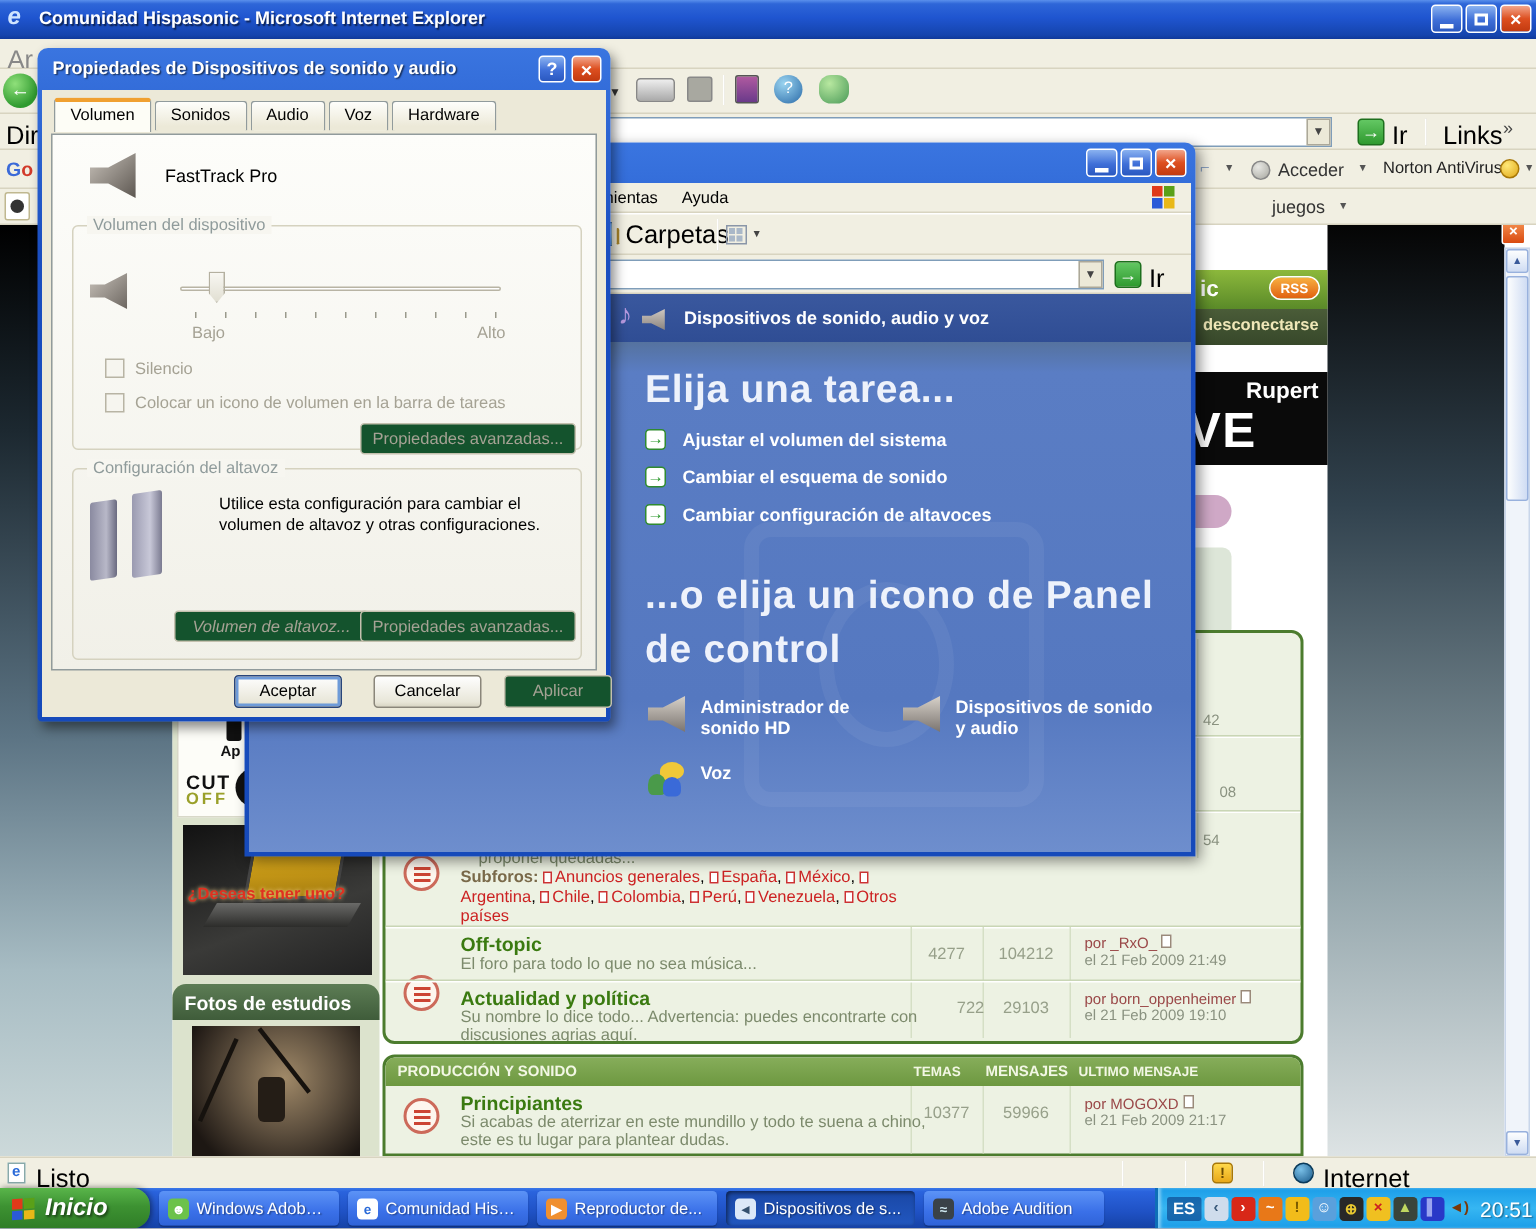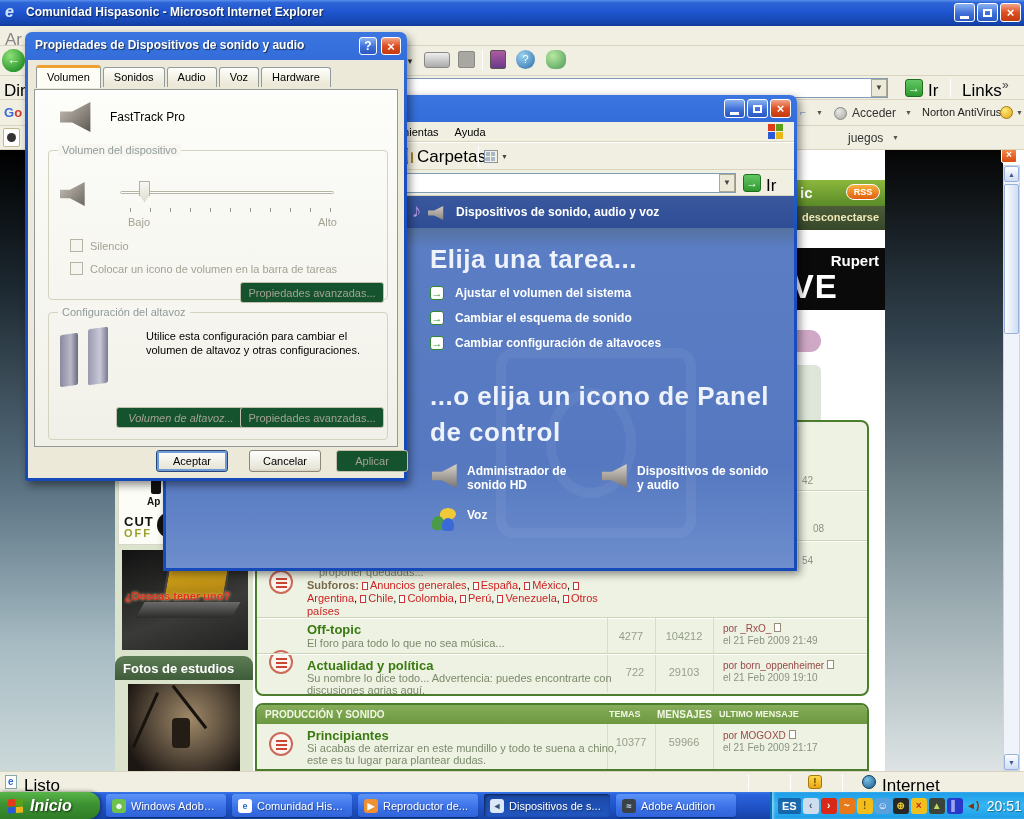--- a/index.html
+++ b/index.html
@@ -253,21 +253,21 @@
         <a class="abs f-title" style="left:50px;top:200px;">Off-topic</a>
         <span class="abs f-desc" style="left:50px;top:215px;width:300px;">El foro para todo lo que no sea música...</span>
         <span class="abs f-num" style="left:352px;top:208px;width:44px;">4277</span>
         <span class="abs f-num" style="left:400px;top:208px;width:54px;">104212</span>
         <span class="abs f-por" style="left:466px;top:201px;"><span>por _RxO_</span><span class="page-ic"></span></span>
         <span class="abs f-fecha" style="left:466px;top:213px;">el 21 Feb 2009 21:49</span>
         <div class="abs rowline" style="left:0;top:231px;width:614px;"></div>
 
         <a class="abs f-title" style="left:50px;top:236px;">Actualidad y política</a>
         <span class="abs f-desc" style="left:50px;top:250px;width:330px;">Su nombre lo dice todo... Advertencia: puedes encontrarte con discusiones agrias aquí.</span>
-        <span class="abs f-num" style="left:356px;top:244px;width:44px;">722</span>
+        <span class="abs f-num" style="left:368px;top:244px;width:44px;">722</span>
         <span class="abs f-num" style="left:400px;top:244px;width:54px;">29103</span>
         <span class="abs f-por" style="left:466px;top:238px;"><span>por born_oppenheimer</span><span class="page-ic"></span></span>
         <span class="abs f-fecha" style="left:466px;top:250px;">el 21 Feb 2009 19:10</span>
       </div>
 
       <div class="abs" style="left:255px;top:553px;width:614px;height:68px;background:#edf2e3;border:2px solid #4c7c2e;border-radius:8px 8px 0 0;overflow:hidden;">
         <div class="abs green-h" style="left:0;top:0;width:614px;height:19px;">
           <span style="position:absolute;left:8px;top:4px;">PRODUCCIÓN Y SONIDO</span>
           <span style="position:absolute;left:352px;top:4px;font-size:9px;">TEMAS</span>
           <span style="position:absolute;left:400px;top:4px;font-size:10px;">MENSAJES</span>

